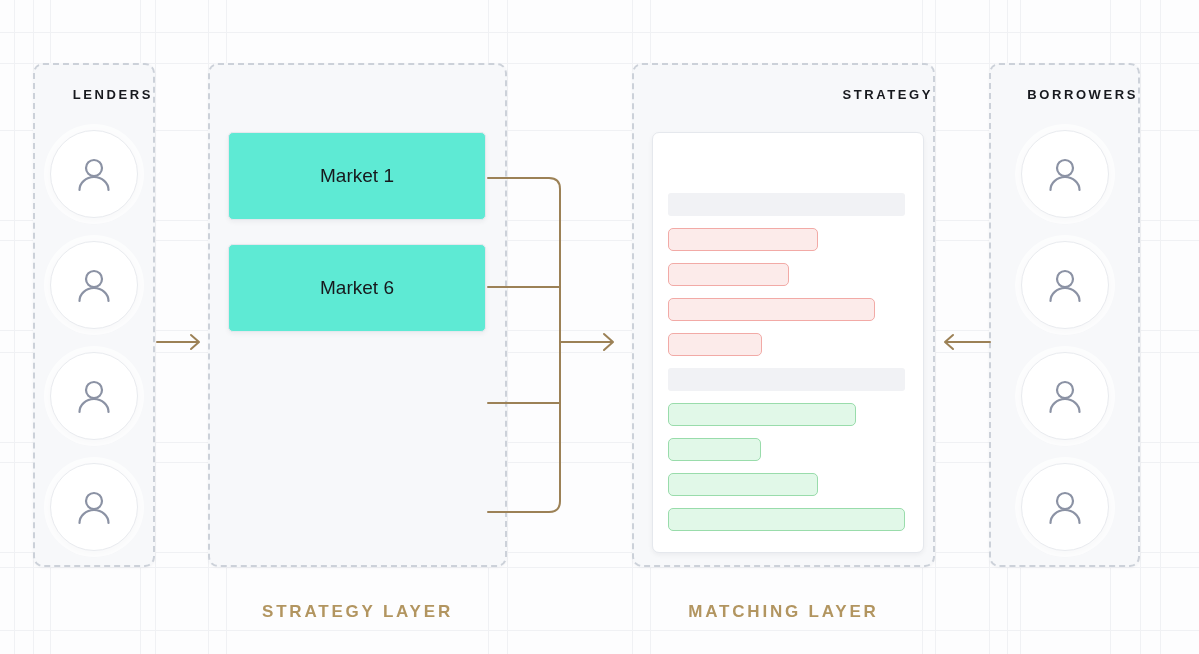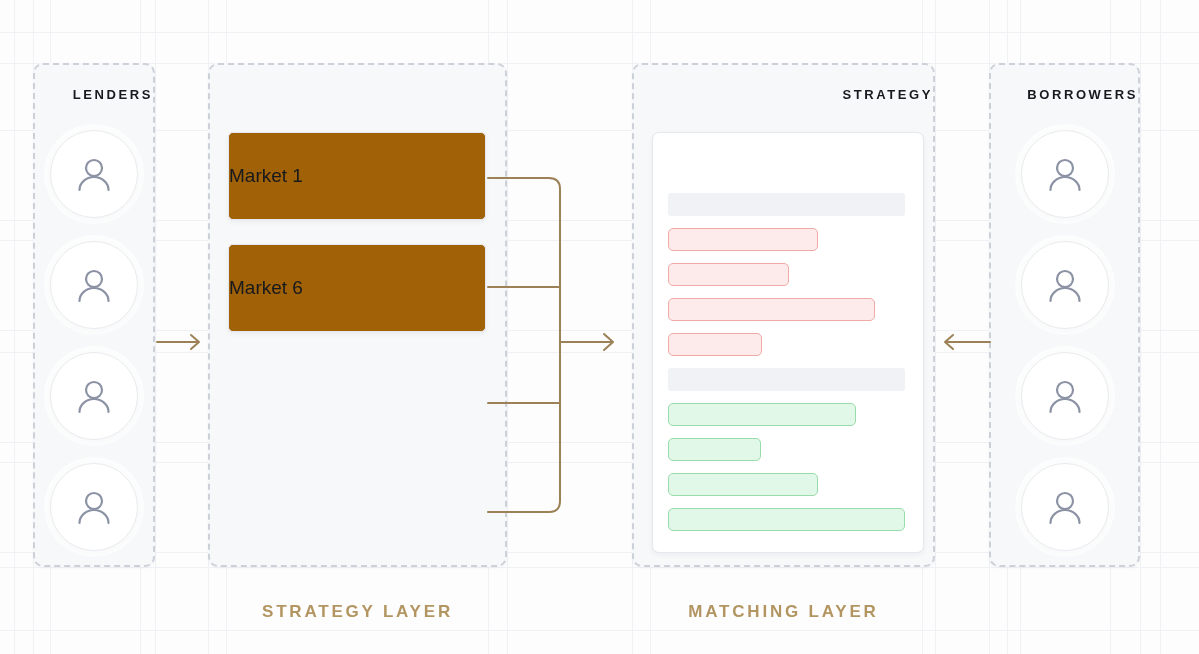--- a/index.html
+++ b/index.html
@@ -33,23 +33,23 @@
   .user{
     width:88px;height:88px;border-radius:50%;background:#fff;
     border:1px solid #e9ebef;box-sizing:border-box;
     box-shadow:0 0 0 6px rgba(255,255,255,.65), 0 2px 6px rgba(17,24,39,.06);
     display:flex;align-items:center;justify-content:center;
   }
 
   
   .market-list{position:absolute;top:67px;left:18px;right:19px;display:flex;flex-direction:column;gap:24px;}
   .market-box{
-    height:88px;background:#a16207;border:1px solid #e5e8ed;border-radius:5px;
+    height:88px;background:#5eead4;border:1px solid #e5e8ed;border-radius:5px;
     box-shadow:0 2px 5px rgba(17,24,39,.05);box-sizing:border-box;
-    display:flex;align-items:center;
+    display:flex;align-items:center;justify-content:center;
     font-size:19px;color:#17191d;
   }
 
   
   .quotes-card{
     position:absolute;top:67px;left:18px;width:272px;height:421px;box-sizing:border-box;
     background:#fff;border:1px solid #e5e8ed;border-radius:7px;
     box-shadow:0 2px 5px rgba(17,24,39,.05);
   }
   .quotes-title{text-align:center;font-size:21px;color:#15171b;margin-top:17px;}

